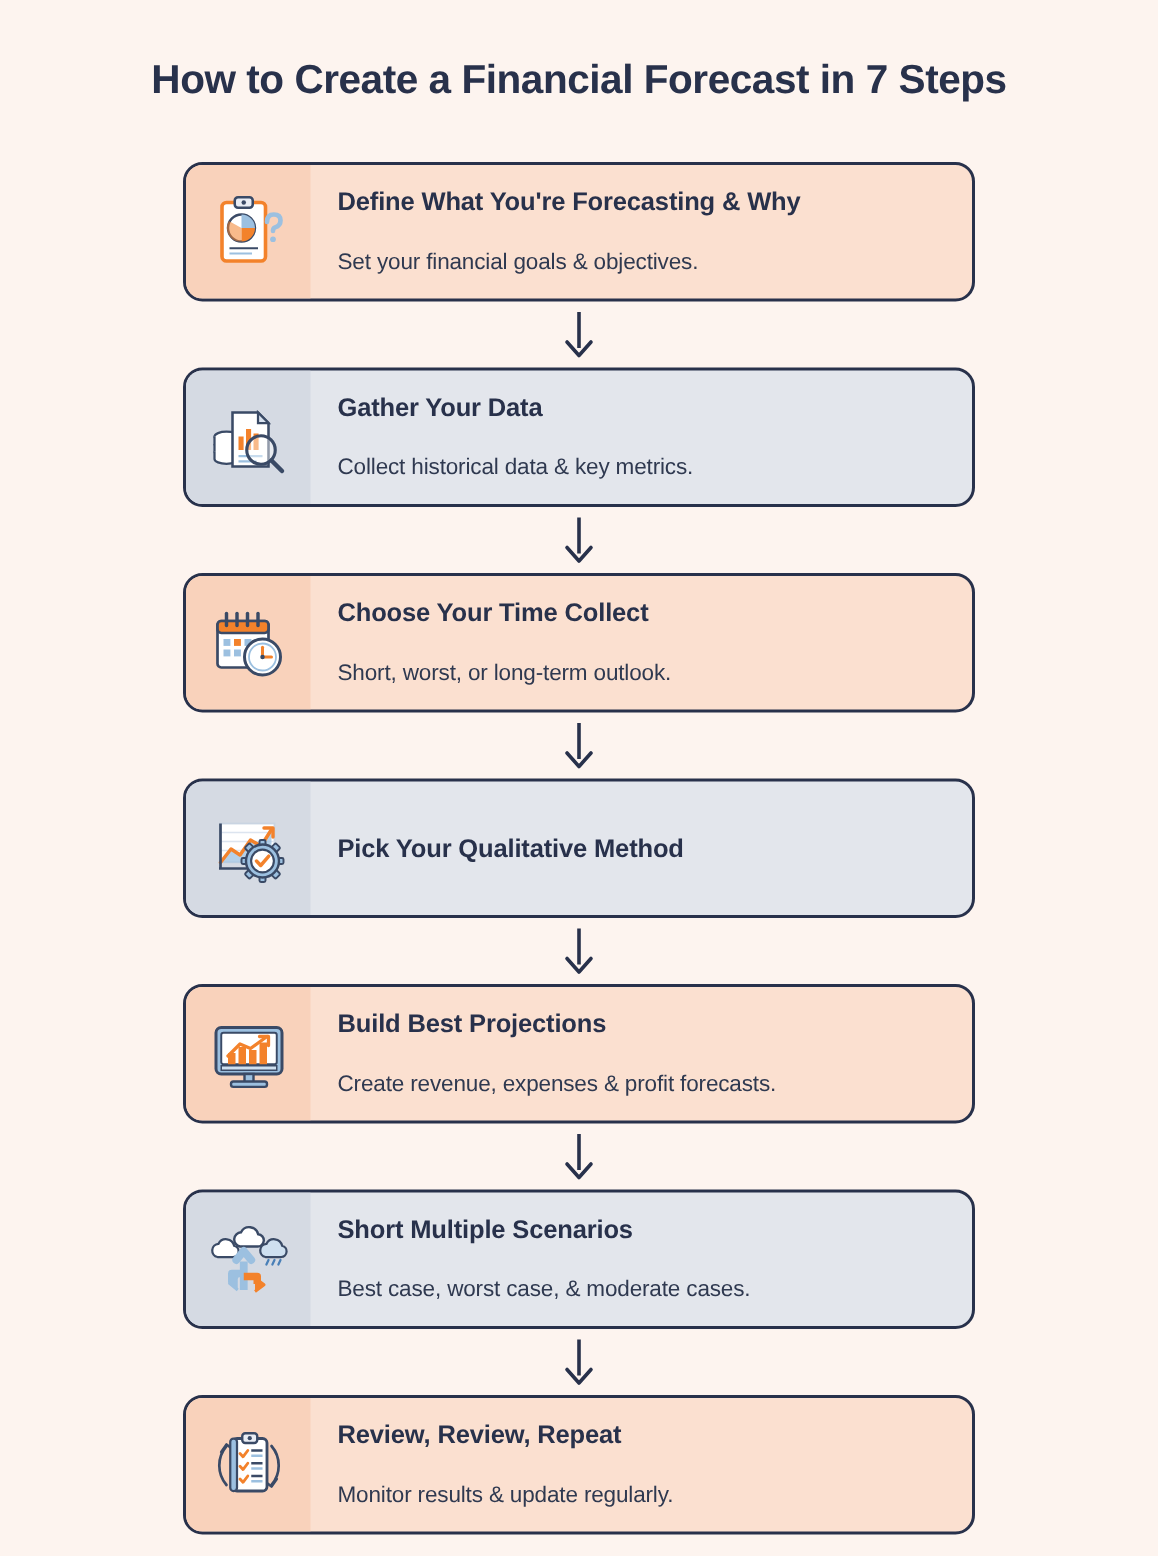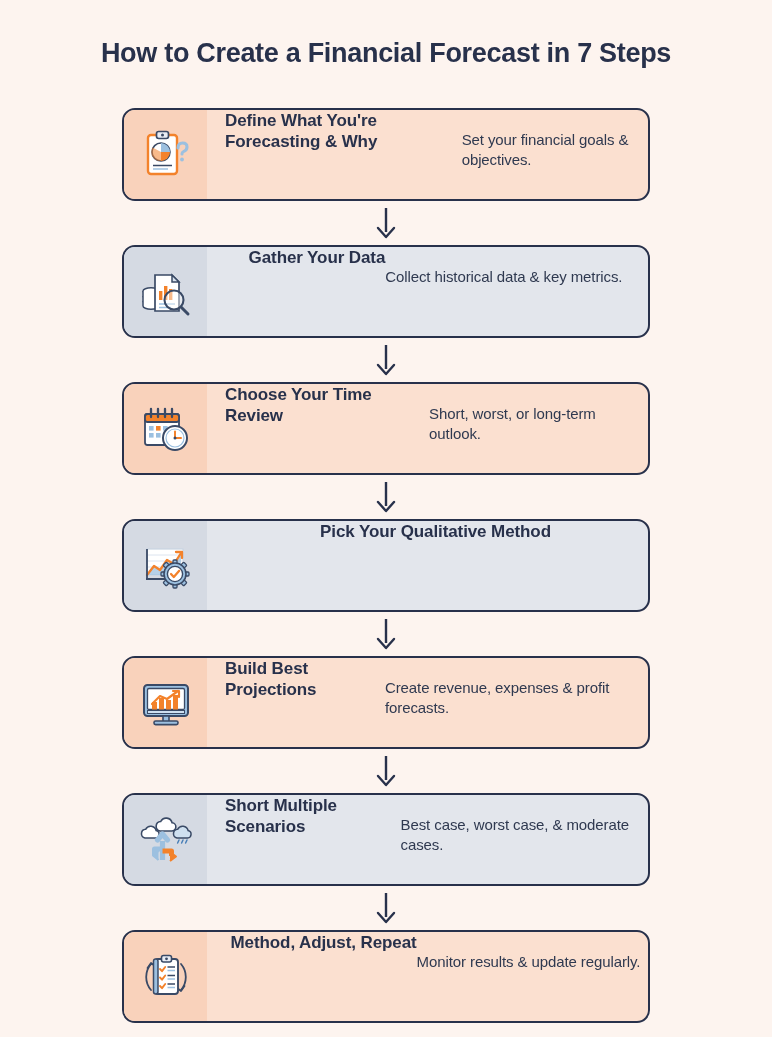--- a/index.html
+++ b/index.html
@@ -55,20 +55,21 @@
     display: flex;
     align-items: center;
     justify-content: center;
     box-sizing: border-box;
   }
   .step-card.peach .icon-panel { background: #f9d2bb; }
   .step-card.gray  .icon-panel { background: #d5dae3; }
   .card-body {
     flex: 1;
     display: flex;
+    flex-direction: column;
     justify-content: center;
     padding-left: 18px;
     padding-right: 2px;
   }
   .card-heading {
     font-size: 17px;
     font-weight: bold;
     color: #28314b;
     line-height: 1.25;
     letter-spacing: -0.1px;
@@ -174,21 +175,21 @@
           <rect x="10" y="31" width="4.6" height="4.6" fill="#9cc0e0"></rect>
           <rect x="17" y="31" width="4.6" height="4.6" fill="#9cc0e0"></rect>
           <circle cx="36" cy="36" r="12" fill="#ffffff" stroke="#3a4a66" stroke-width="2"></circle>
           <circle cx="36" cy="36" r="9" fill="none" stroke="#9cc0e0" stroke-width="1.2"></circle>
           <line x1="36" y1="36" x2="36" y2="29.5" stroke="#f3822b" stroke-width="2" stroke-linecap="round"></line>
           <line x1="36" y1="36" x2="42" y2="36" stroke="#f3822b" stroke-width="2" stroke-linecap="round"></line>
           <circle cx="36" cy="36" r="1.5" fill="#3a4a66"></circle>
         </svg>
       </div>
       <div class="card-body">
-        <div class="card-heading">Choose Your Time Review</div>
+        <div class="card-heading">Choose Your Time Collect</div>
         <div class="card-sub">Short, worst, or long-term outlook.</div>
       </div>
     </div>
 
     <div class="connector">
       <svg width="26" height="34" viewBox="0 0 26 34">
         <line x1="13" y1="2" x2="13" y2="26" stroke="#28314b" stroke-width="2.4"></line>
         <polyline points="5,22 13,31 21,22" fill="none" stroke="#28314b" stroke-width="2.4" stroke-linecap="round" stroke-linejoin="round"></polyline>
       </svg>
     </div>
@@ -310,19 +311,19 @@
           <line x1="28.5" y1="20.5" x2="36" y2="20.5" stroke="#9cc0e0" stroke-width="1.6"></line>
           <polyline points="21,27.5 23,29.7 26.2,25.5" fill="none" stroke="#f3822b" stroke-width="1.9" stroke-linecap="round" stroke-linejoin="round"></polyline>
           <line x1="28.5" y1="25.5" x2="36" y2="25.5" stroke="#3a4a66" stroke-width="1.6"></line>
           <line x1="28.5" y1="29" x2="36" y2="29" stroke="#9cc0e0" stroke-width="1.6"></line>
           <polyline points="21,36 23,38.2 26.2,34" fill="none" stroke="#f3822b" stroke-width="1.9" stroke-linecap="round" stroke-linejoin="round"></polyline>
           <line x1="28.5" y1="34" x2="36" y2="34" stroke="#3a4a66" stroke-width="1.6"></line>
           <line x1="28.5" y1="37.5" x2="36" y2="37.5" stroke="#9cc0e0" stroke-width="1.6"></line>
         </svg>
       </div>
       <div class="card-body">
-        <div class="card-heading">Method, Adjust, Repeat</div>
+        <div class="card-heading">Review, Review, Repeat</div>
         <div class="card-sub">Monitor results &amp; update regularly.</div>
       </div>
     </div>
 
   </div>
 </div>
 
 </body></html>

